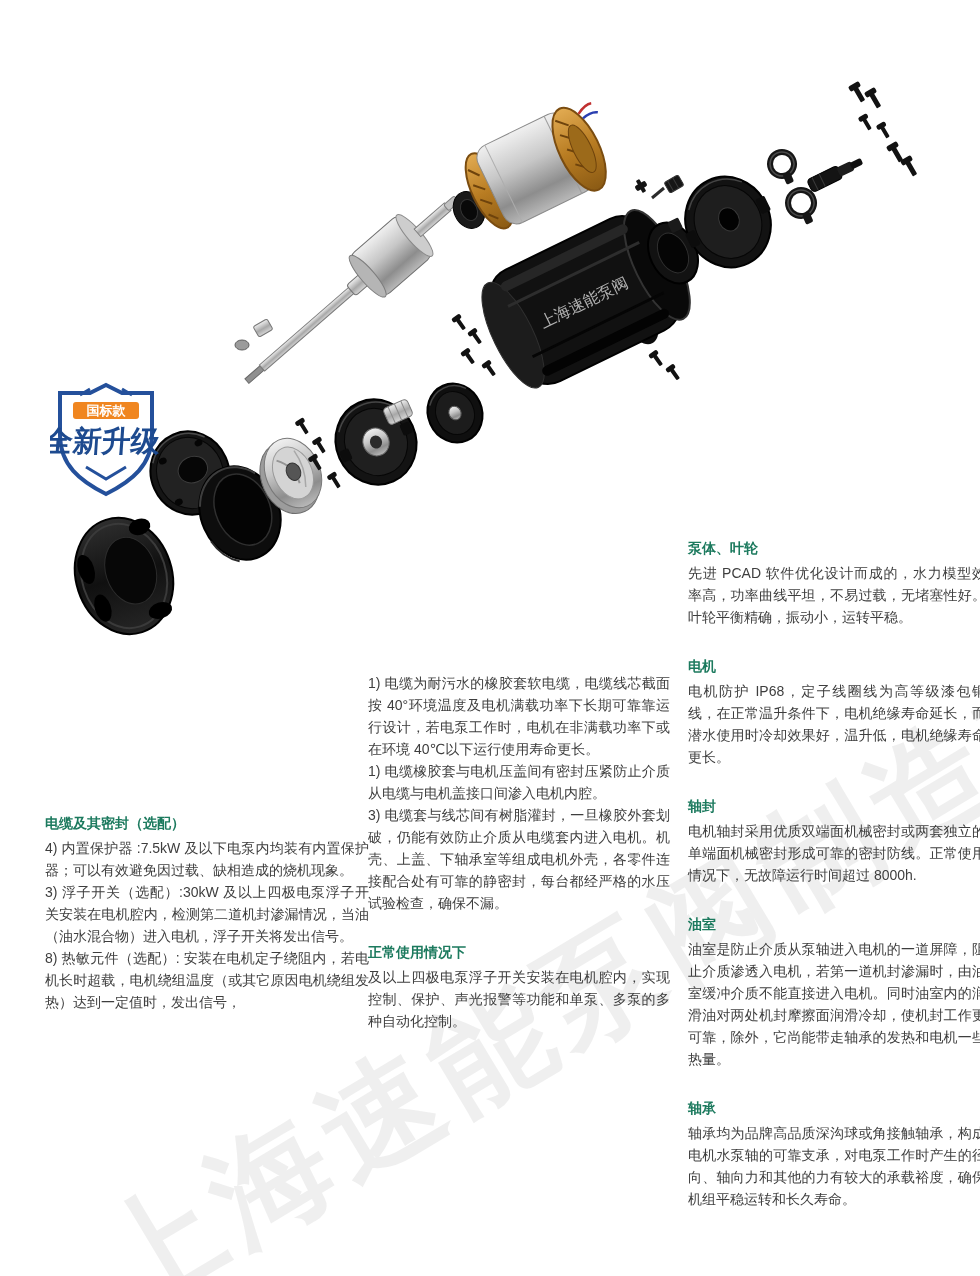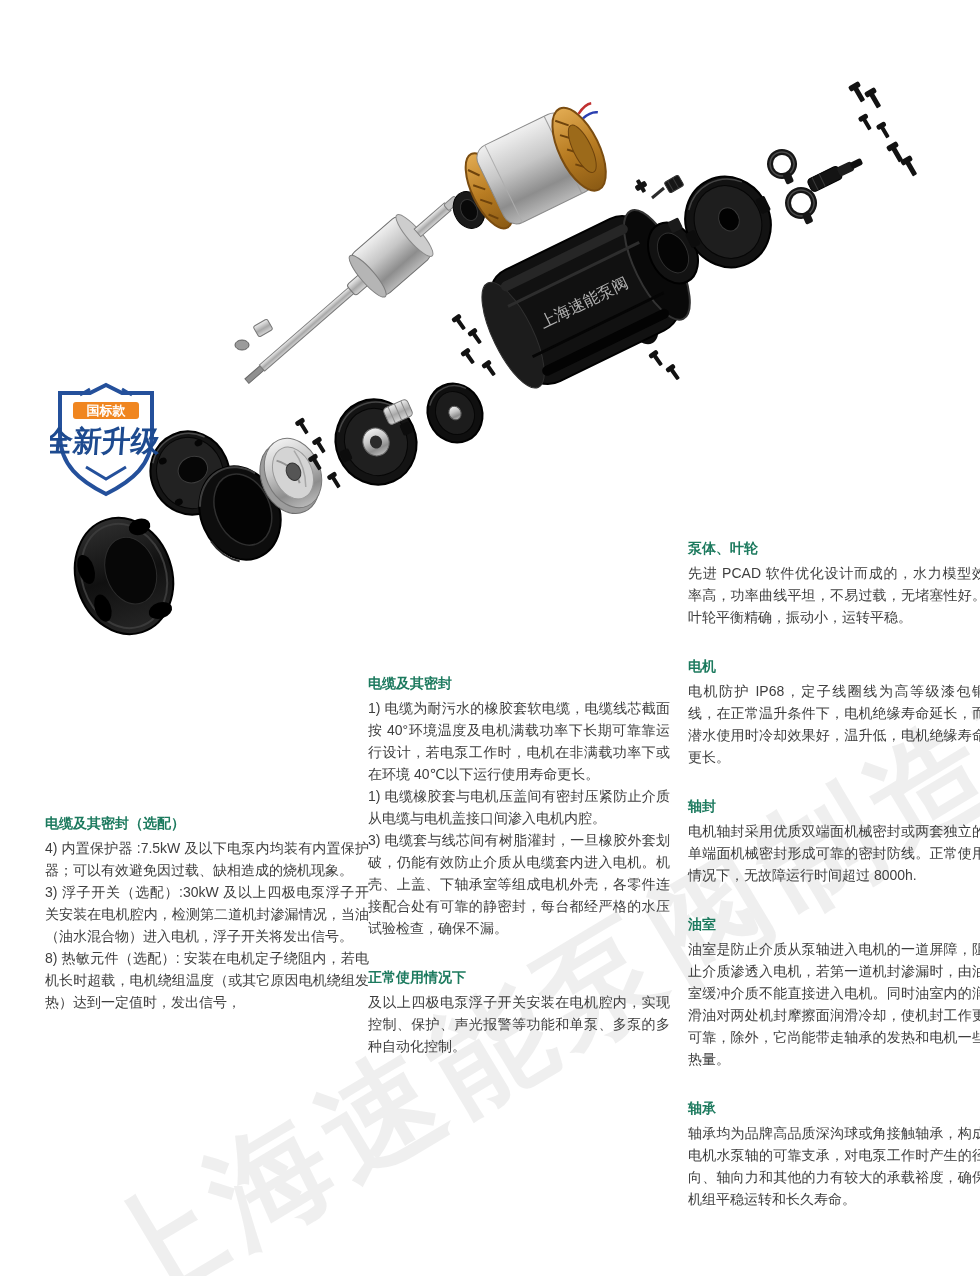--- a/index.html
+++ b/index.html
@@ -305,21 +305,20 @@
     <div class="section">
       <h3>电缆及其密封（选配）</h3>
       <p>4) 内置保护器 :7.5kW 及以下电泵内均装有内置保护器；可以有效避免因过载、缺相造成的烧机现象。</p>
       <p>3) 浮子开关（选配）:30kW 及以上四极电泵浮子开关安装在电机腔内，检测第二道机封渗漏情况，当油（油水混合物）进入电机，浮子开关将发出信号。</p>
       <p>8) 热敏元件（选配）: 安装在电机定子绕阻内，若电机长时超载，电机绕组温度（或其它原因电机绕组发热）达到一定值时，发出信号，</p>
     </div>
   </div>
 
   <div class="col col-mid">
     <div class="section">
-      <h3>电缆及其密封</h3>
       <p>1) 电缆为耐污水的橡胶套软电缆，电缆线芯截面按 40°环境温度及电机满载功率下长期可靠靠运行设计，若电泵工作时，电机在非满载功率下或在环境 40℃以下运行使用寿命更长。</p>
       <p>1) 电缆橡胶套与电机压盖间有密封压紧防止介质从电缆与电机盖接口间渗入电机内腔。</p>
       <p>3) 电缆套与线芯间有树脂灌封，一旦橡胶外套划破，仍能有效防止介质从电缆套内进入电机。机壳、上盖、下轴承室等组成电机外壳，各零件连接配合处有可靠的静密封，每台都经严格的水压试验检查，确保不漏。</p>
     </div>
     <div class="section">
       <h3>正常使用情况下</h3>
       <p>及以上四极电泵浮子开关安装在电机腔内，实现控制、保护、声光报警等功能和单泵、多泵的多种自动化控制。</p>
     </div>
   </div>
 

